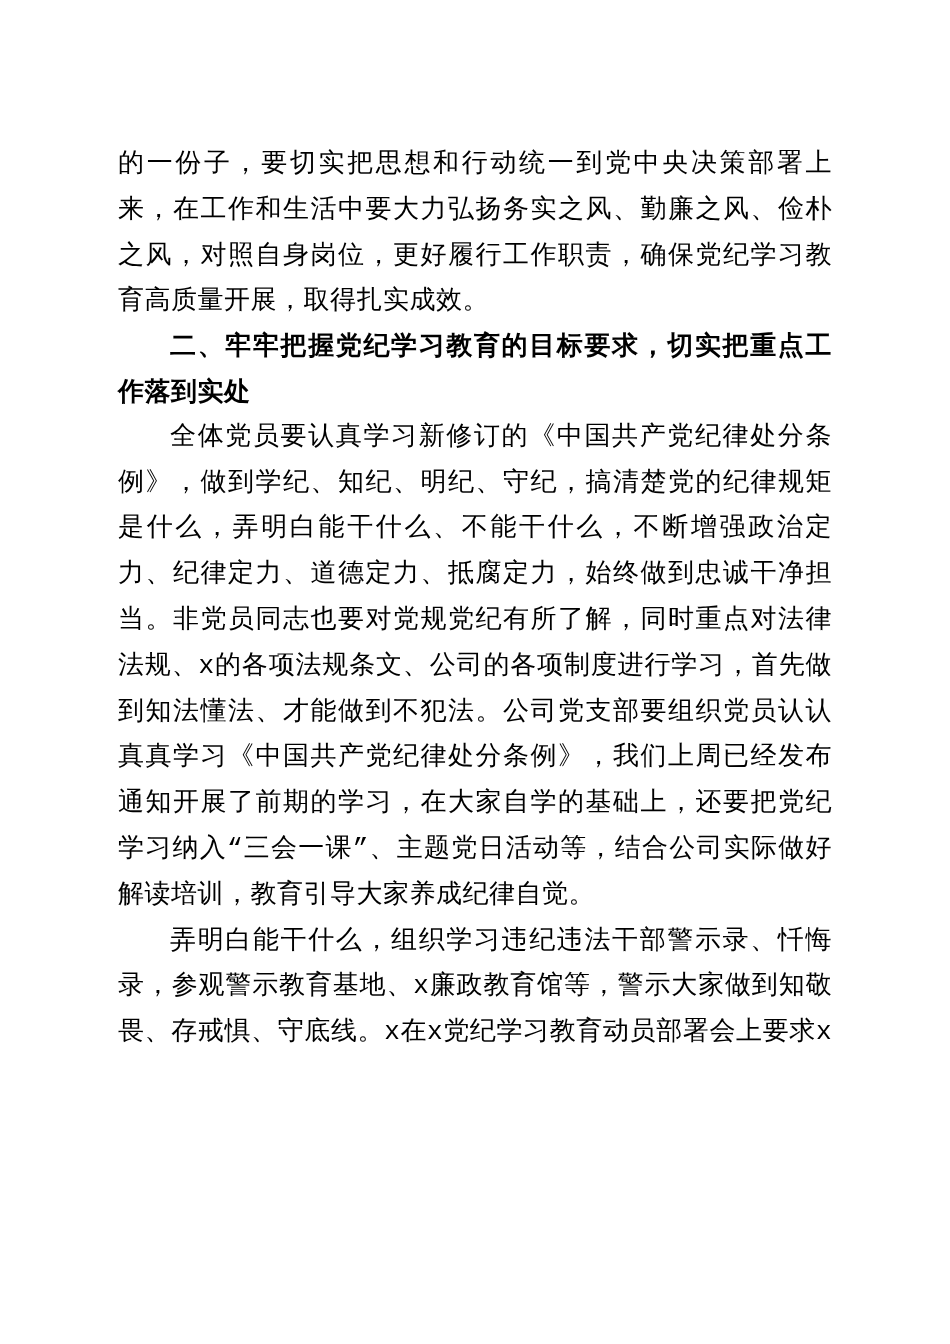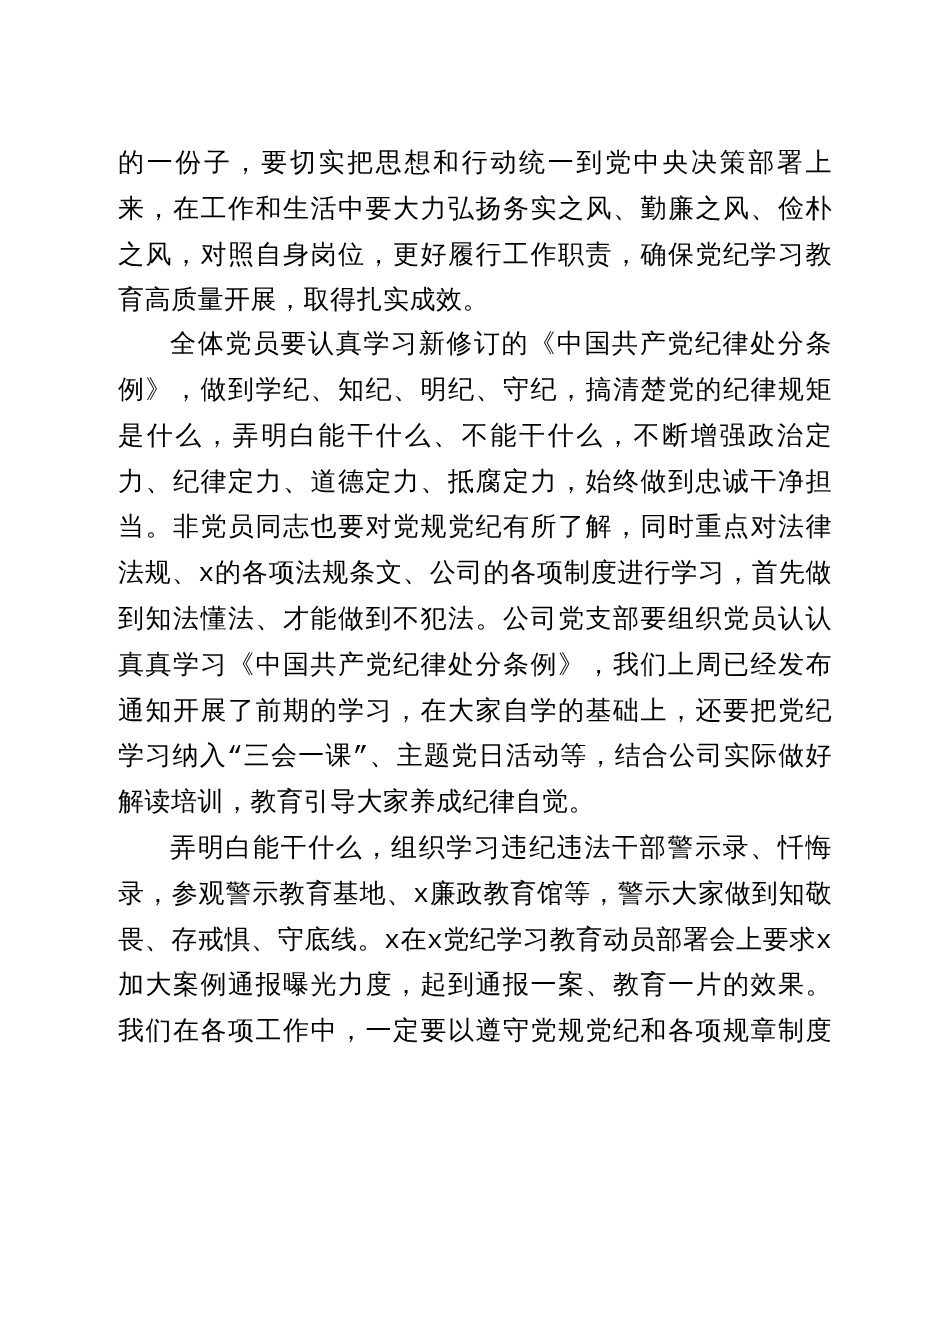--- a/index.html
+++ b/index.html
@@ -41,16 +41,17 @@
       font-weight: 700;
       letter-spacing: 0.5px;
     }
   </style>
 </head>
 <body>
 
 <div class="page">
   <div class="content">
     <p class="para">的一份子，要切实把思想和行动统一到党中央决策部署上来，在工作和生活中要大力弘扬务实之风、勤廉之风、俭朴之风，对照自身岗位，更好履行工作职责，确保党纪学习教育高质量开展，取得扎实成效。</p>
+    <p class="para heading indent">二、牢牢把握党纪学习教育的目标要求，切实把重点工作落到实处</p>
     <p class="para indent">全体党员要认真学习新修订的《中国共产党纪律处分条例》，做到学纪、知纪、明纪、守纪，搞清楚党的纪律规矩是什么，弄明白能干什么、不能干什么，不断增强政治定力、纪律定力、道德定力、抵腐定力，始终做到忠诚干净担当。非党员同志也要对党规党纪有所了解，同时重点对法律法规、x的各项法规条文、公司的各项制度进行学习，首先做到知法懂法、才能做到不犯法。公司党支部要组织党员认认真真学习《中国共产党纪律处分条例》，我们上周已经发布通知开展了前期的学习，在大家自学的基础上，还要把党纪学习纳入“三会一课”、主题党日活动等，结合公司实际做好解读培训，教育引导大家养成纪律自觉。</p>
     <p class="para indent">弄明白能干什么，组织学习违纪违法干部警示录、忏悔录，参观警示教育基地、x廉政教育馆等，警示大家做到知敬畏、存戒惧、守底线。x在x党纪学习教育动员部署会上要求x加大案例通报曝光力度，起到通报一案、教育一片的效果。我们在各项工作中，一定要以遵守党规党纪和各项规章制度为前</p>
   </div>
 </div>
 
 </body></html>

